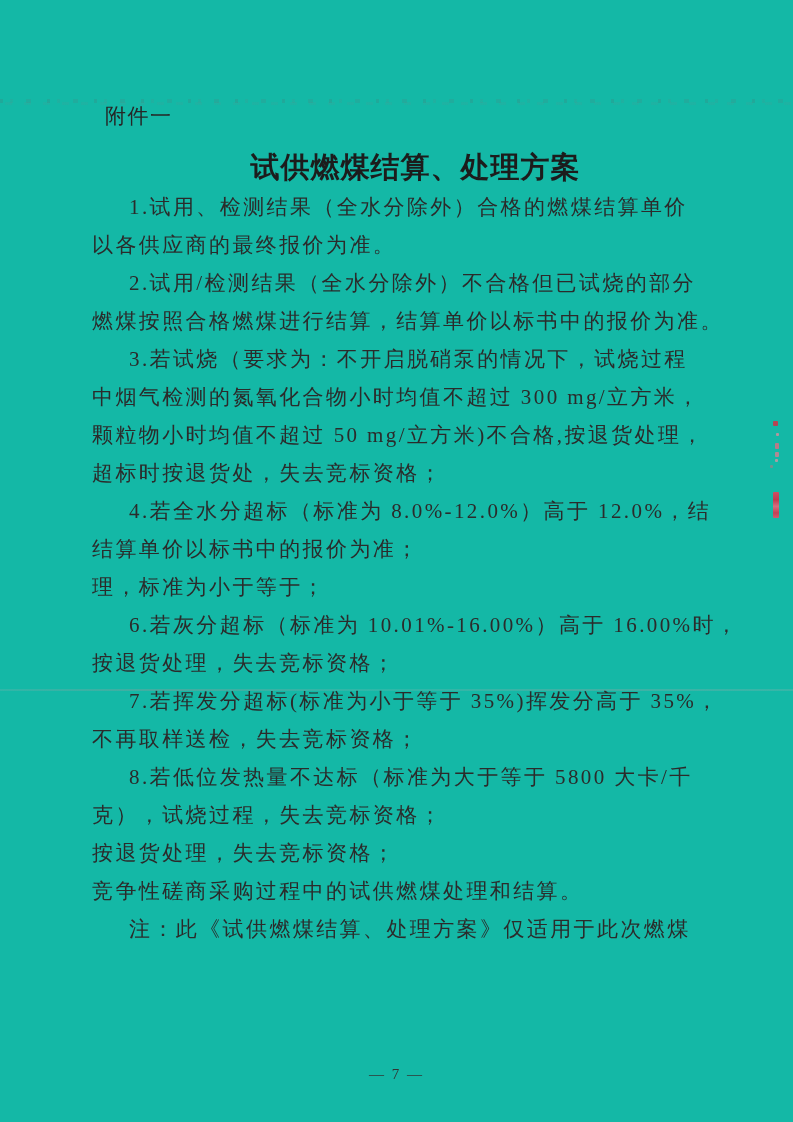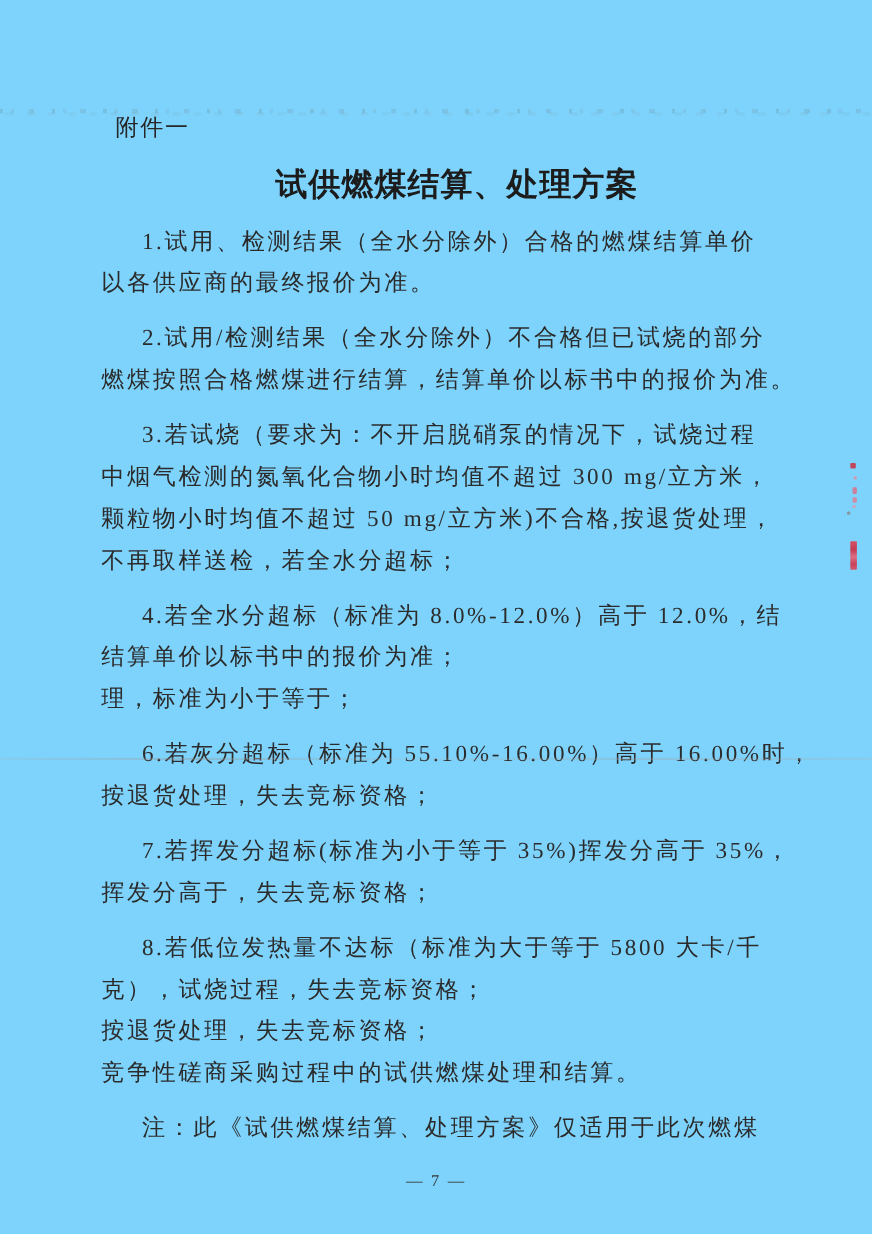--- a/index.html
+++ b/index.html
@@ -1,21 +1,21 @@
 <!DOCTYPE html>
 <html lang="zh"><head>
 <meta charset="utf-8">
 <style>
   html, body { margin: 0; padding: 0; background: #9a9a9a; }
   .page {
     position: relative;
     width: 793px;
     height: 1122px;
     margin: 0 auto;
-    background: #7dd3fc;
+    background: #14b8a6;
     overflow: hidden;
     font-family: "Liberation Serif", "DejaVu Serif", serif;
     color: #2b2b2b;
   }
 
   
   .noise-band {
     position: absolute;
     top: 97px; left: 0; right: 0;
     height: 10px;
@@ -60,21 +60,21 @@
     width: 640px;
   }
   .line {
     line-height: 38px;
     height: 38px;
     font-size: 21px;
     letter-spacing: 2.4px;
     white-space: nowrap;
     color: #2b2b2b;
   }
-  .line.indent { padding-left: 37px; margin-top: 12px; }
+  .line.indent { padding-left: 37px; }
 
   
   .faint-line {
     position: absolute;
     top: 689px; left: 0; right: 0;
     height: 2px;
     background: linear-gradient(90deg,
       rgba(175,175,175,.18) 0%, rgba(150,150,150,.38) 22%,
       rgba(185,185,185,.15) 48%, rgba(160,160,160,.32) 74%,
       rgba(175,175,175,.22) 100%);
@@ -115,28 +115,28 @@
   <h1 class="doc-title">试供燃煤结算、处理方案</h1>
 
   <div class="doc-body" id="doc-body">
       <div class="line indent">1.试用、检测结果（全水分除外）合格的燃煤结算单价</div>
       <div class="line">以各供应商的最终报价为准。</div>
       <div class="line indent">2.试用/检测结果（全水分除外）不合格但已试烧的部分</div>
       <div class="line">燃煤按照合格燃煤进行结算，结算单价以标书中的报价为准。</div>
       <div class="line indent">3.若试烧（要求为：不开启脱硝泵的情况下，试烧过程</div>
       <div class="line">中烟气检测的氮氧化合物小时均值不超过 300 mg/立方米，</div>
       <div class="line">颗粒物小时均值不超过 50 mg/立方米)不合格,按退货处理，</div>
-      <div class="line">不再取样送检，若全水分超标；</div>
+      <div class="line">超标时按退货处，失去竞标资格；</div>
       <div class="line indent">4.若全水分超标（标准为 8.0%-12.0%）高于 12.0%，结</div>
       <div class="line">结算单价以标书中的报价为准；</div>
       <div class="line">理，标准为小于等于；</div>
-      <div class="line indent">6.若灰分超标（标准为 55.10%-16.00%）高于 16.00%时，</div>
+      <div class="line indent">6.若灰分超标（标准为 10.01%-16.00%）高于 16.00%时，</div>
       <div class="line">按退货处理，失去竞标资格；</div>
       <div class="line indent">7.若挥发分超标(标准为小于等于 35%)挥发分高于 35%，</div>
-      <div class="line">挥发分高于，失去竞标资格；</div>
+      <div class="line">不再取样送检，失去竞标资格；</div>
       <div class="line indent">8.若低位发热量不达标（标准为大于等于 5800 大卡/千</div>
       <div class="line">克），试烧过程，失去竞标资格；</div>
       <div class="line">按退货处理，失去竞标资格；</div>
       <div class="line">竞争性磋商采购过程中的试供燃煤处理和结算。</div>
       <div class="line indent">注：此《试供燃煤结算、处理方案》仅适用于此次燃煤</div>
     </div>
 
   <div class="faint-line"></div>
 
   <div>

